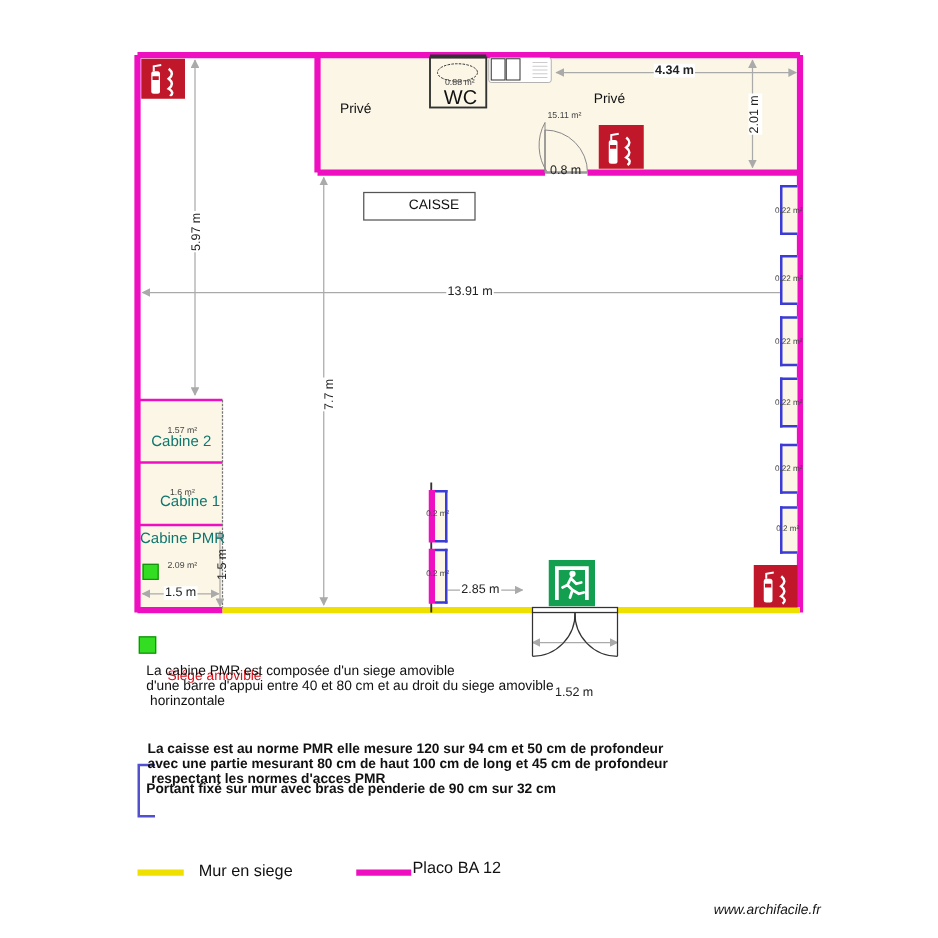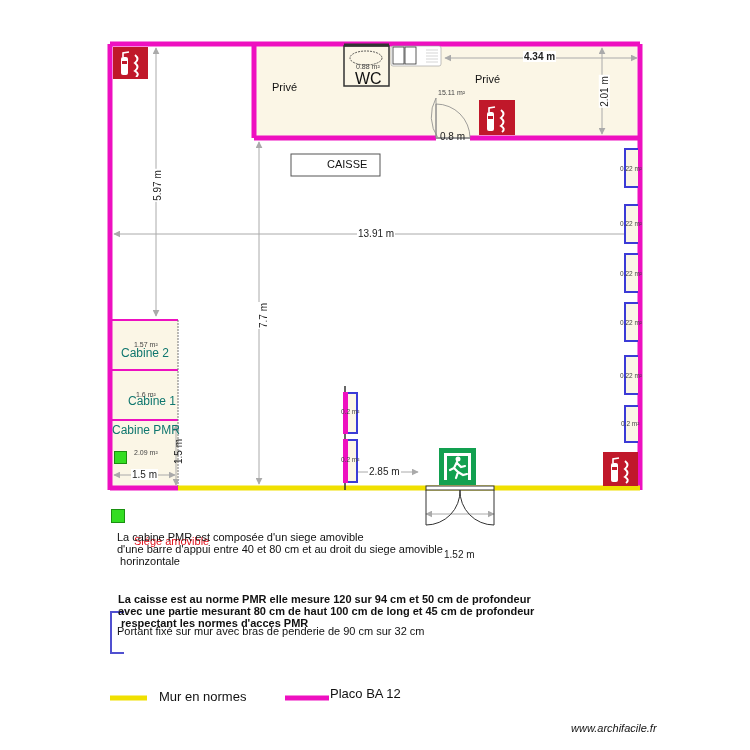--- a/index.html
+++ b/index.html
@@ -181,18 +181,18 @@
 
 <div class="abs" style="left:111px;top:509px;width:14px;height:14px;background:#33dd22;border:1px solid #1a9010;box-sizing:border-box;"></div>
 <span class="lbl" style="left:134px;top:535px;font-size:11px;color:#e0101a;">Siége amovible</span>
 
 <div class="note" style="left:117px;top:531px;">La cabine PMR est composée d'un siege amovible
 d'une barre d'appui entre 40 et 80 cm et au droit du siege amovible
  horinzontale</div>
 <div class="note" style="left:118px;top:593px;font-weight:bold;">La caisse est au norme PMR elle mesure 120 sur 94 cm et 50 cm de profondeur
 avec une partie mesurant 80 cm de haut 100 cm de long et 45 cm de profondeur
  respectant les normes d'acces PMR</div>
-<div class="note" style="left:117px;top:625px;">Portant fixé sur mur avec bras de penderie de 90 cm sur 32 cm</div>
+<div class="note" style="left:117px;top:625px;font-weight:bold;">Portant fixé sur mur avec bras de penderie de 90 cm sur 32 cm</div>
 
-<span class="lbl" style="left:159px;top:689px;font-size:13px;">Mur en normes</span>
+<span class="lbl" style="left:159px;top:689px;font-size:13px;">Mur en siege</span>
 <span class="lbl" style="left:330px;top:686px;font-size:13px;">Placo BA 12</span>
 
 <span class="lbl" style="left:571px;top:722px;font-size:11px;color:#111;font-style:italic;">www.archifacile.fr</span>
 
 </body></html>

